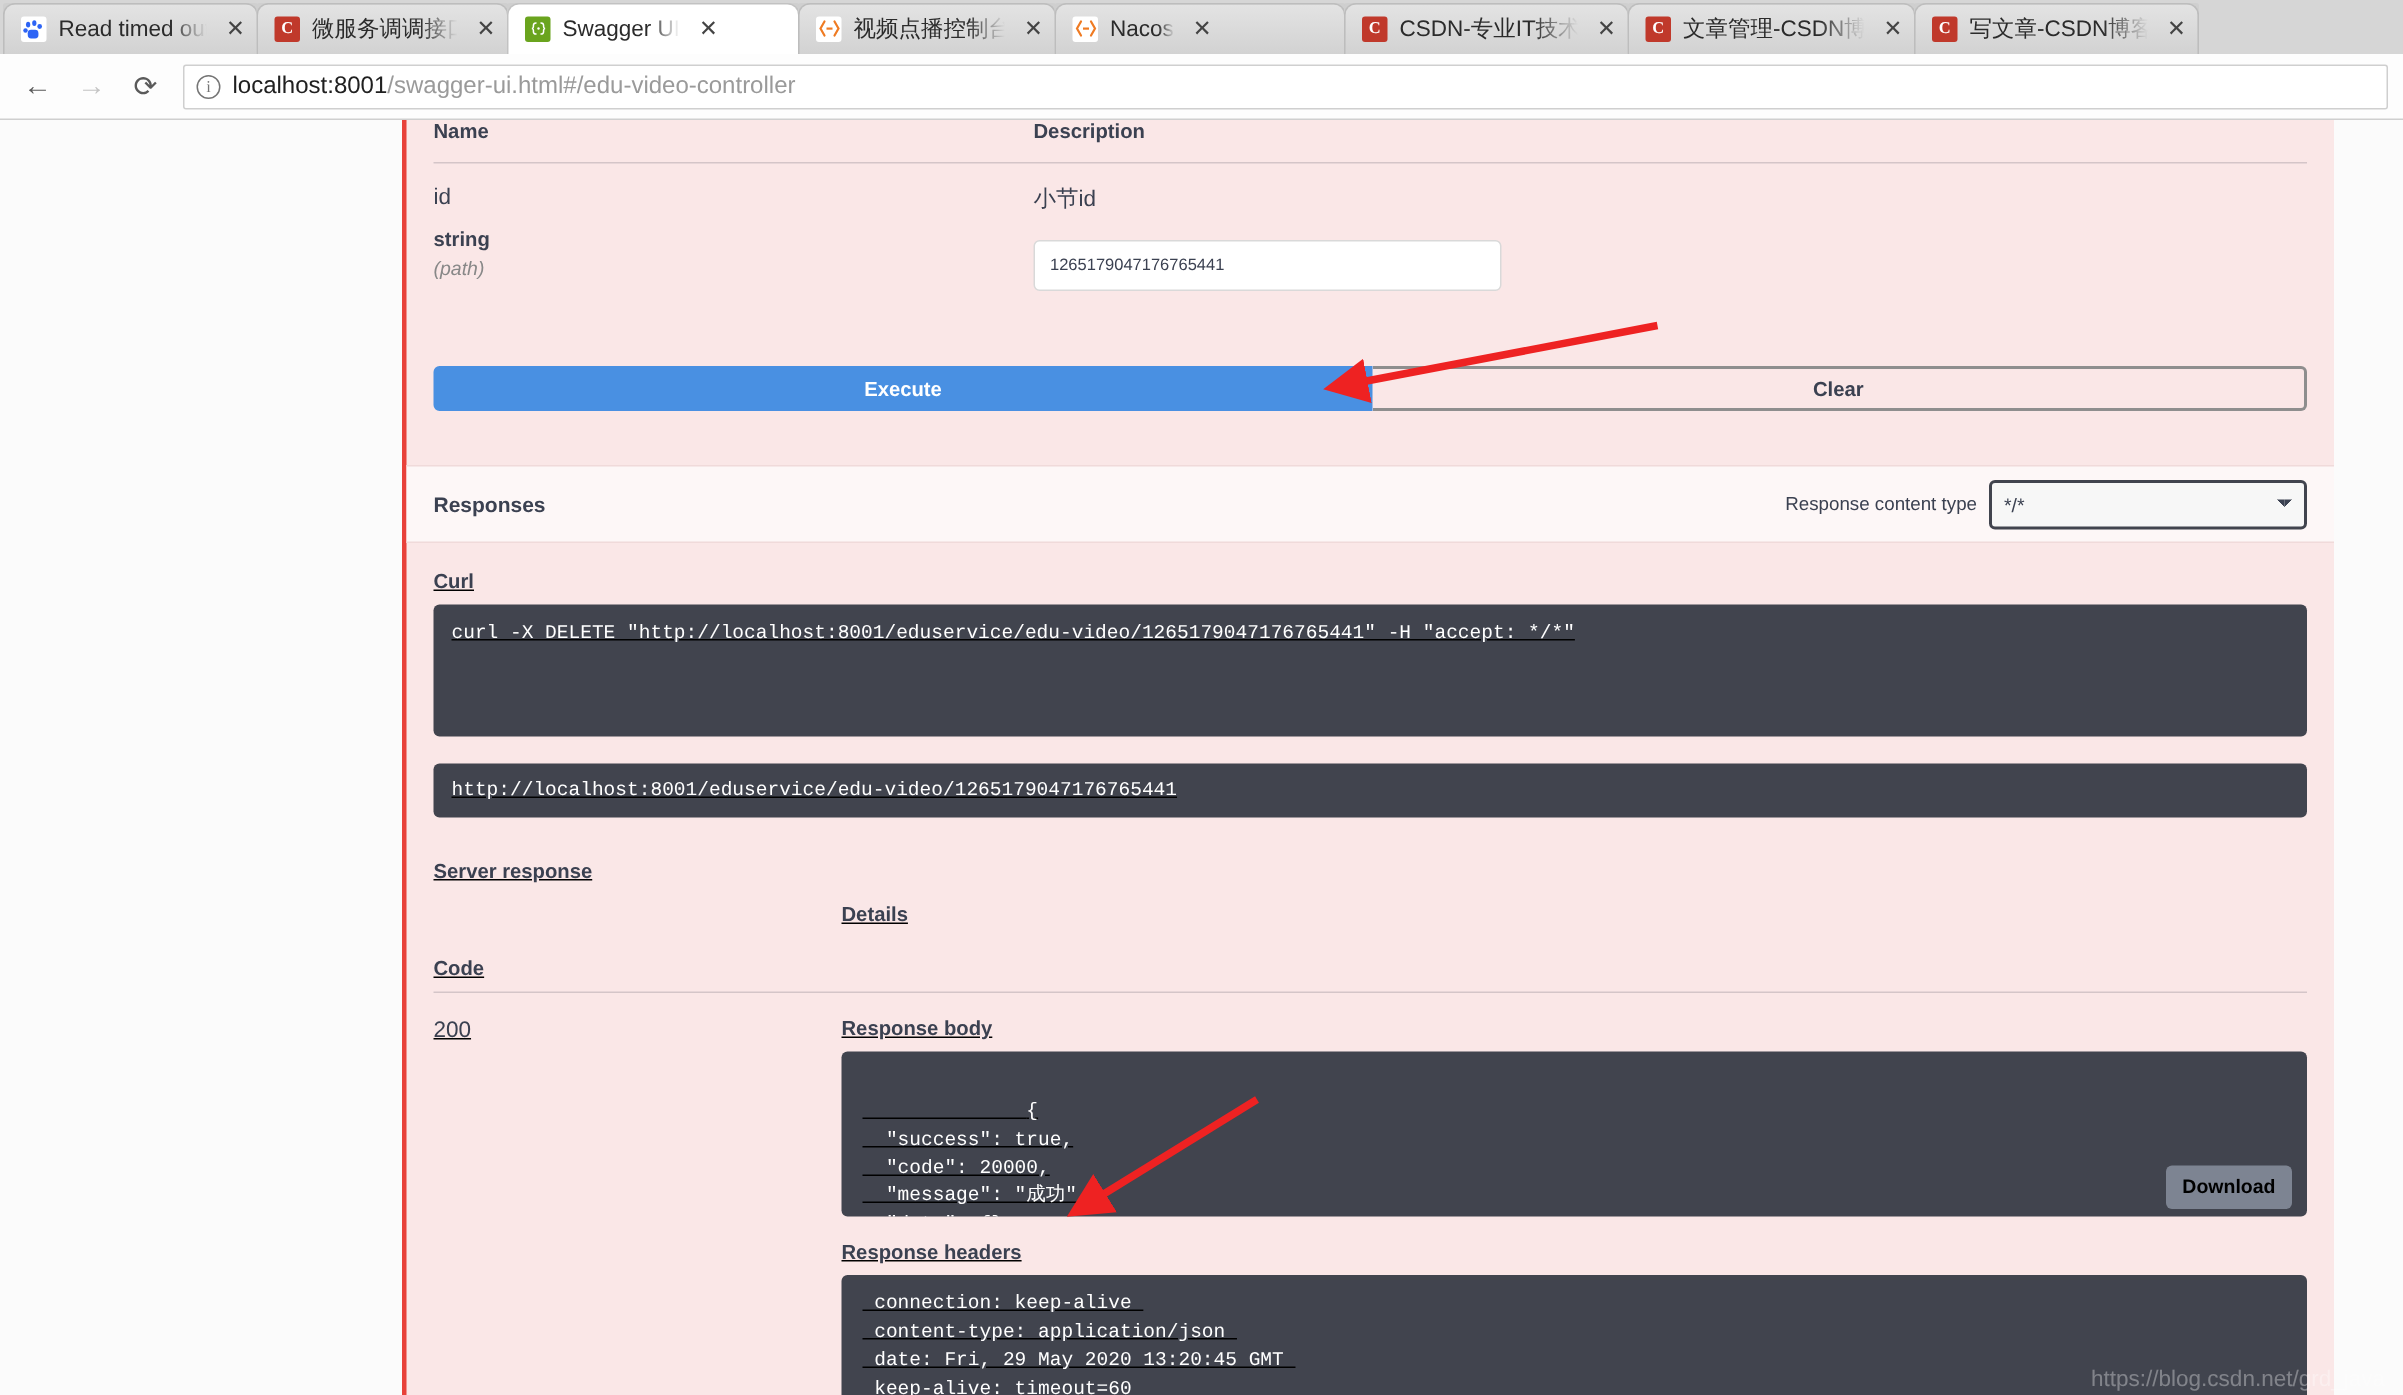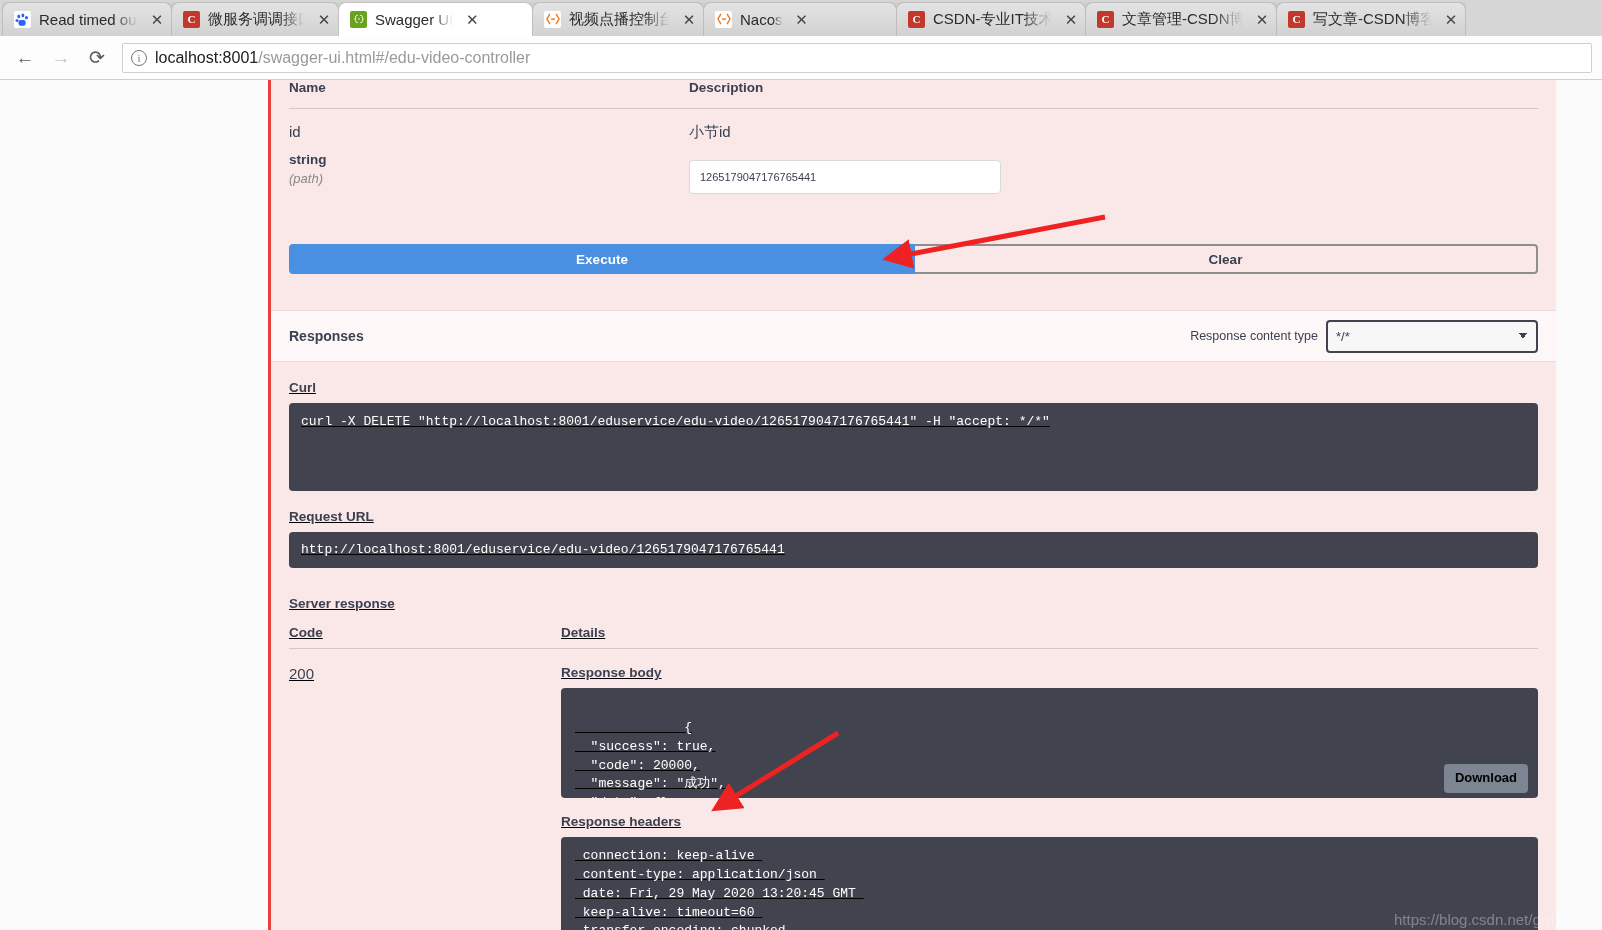--- a/index.html
+++ b/index.html
@@ -245,21 +245,21 @@
     white-space: pre;
     overflow: hidden;
     position: relative;
   }
   .codeblock.curl { height: 88px; margin-bottom: 18px; }
   .codeblock.requrl { height: 36px; padding: 9px 12px; margin-bottom: 28px; }
 
   .server-response-lbl { font-size: 13.5px; font-weight:bold; color:#3b4151; margin: 4px 0 14px 0;}
 
   .resp-table-head { display:flex; font-size: 13.5px; font-weight:bold; color:#3b4151; }
-  .rt-code { width: 272px; }
+  .rt-code { width: 272px; margin-top: 36px; }
   .resp-table-rule { margin: 8px 0 0 0; height:1px; background: rgba(59,65,81,.2); }
   .resp-row { display:flex; padding-top: 16px; }
   .rr-code { width: 272px; font-size: 15px; color:#3b4151; }
   .rr-details { flex: 1; }
 
   .codeblock.respbody {
     height: 110px;
     padding: 12px 14px;
     margin-bottom: 16px;
   }
@@ -432,21 +432,20 @@
             <option>*/*</option>
           </select>
         </div>
       </div>
 
       <div class="resp-body-area">
 
         <div class="lbl">Curl</div>
         <div class="codeblock curl">curl -X DELETE "http://localhost:8001/eduservice/edu-video/1265179047176765441" -H "accept: */*"</div>
 
-        <div class="lbl">Request URL</div>
         <div class="codeblock requrl">http://localhost:8001/eduservice/edu-video/1265179047176765441</div>
 
         <div class="server-response-lbl">Server response</div>
 
         <div class="resp-table-head">
           <div class="rt-code">Code</div>
           <div>Details</div>
         </div>
         <div class="resp-table-rule"></div>
 

